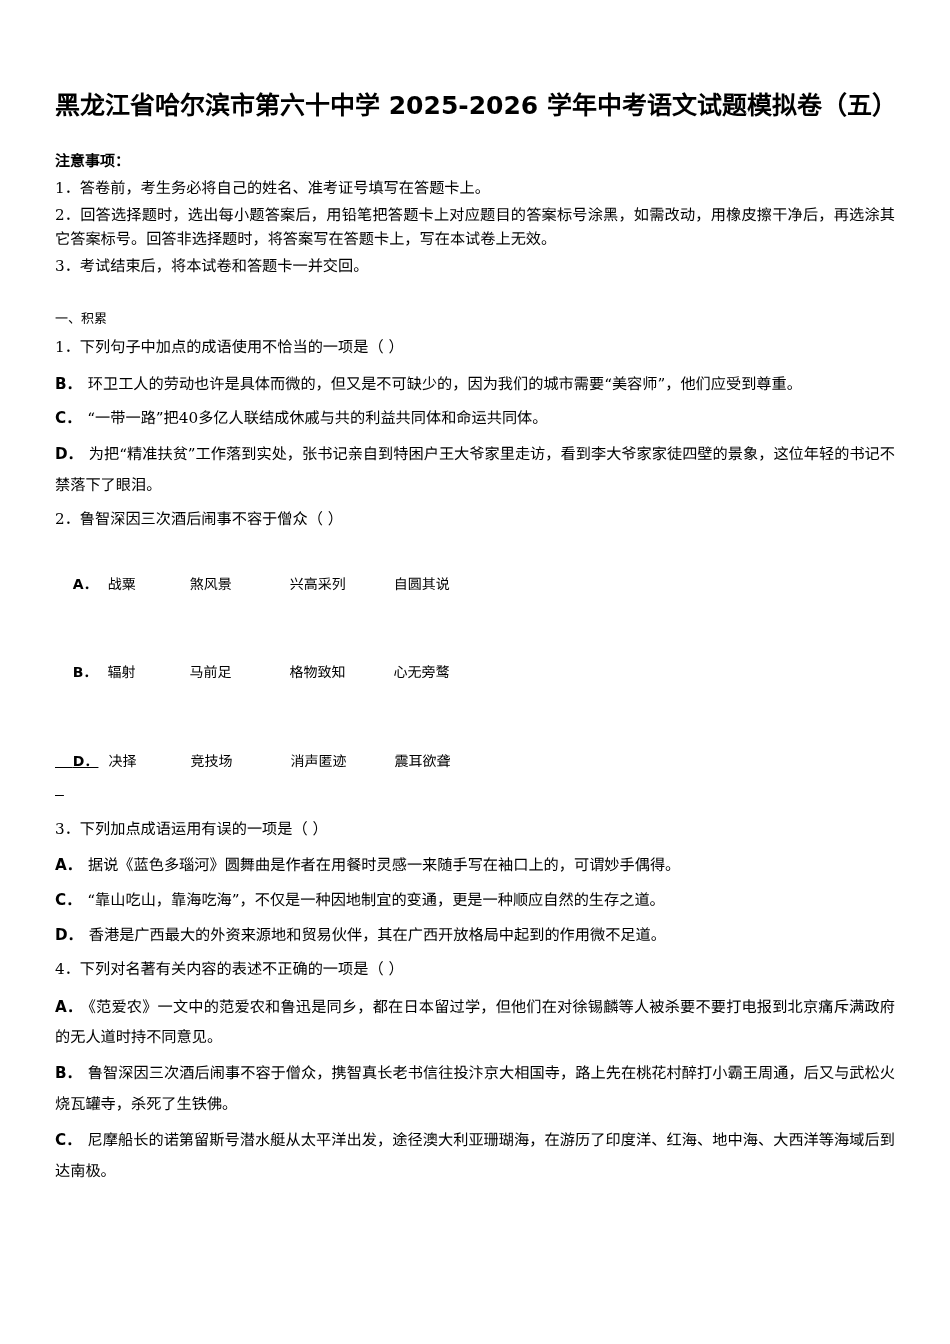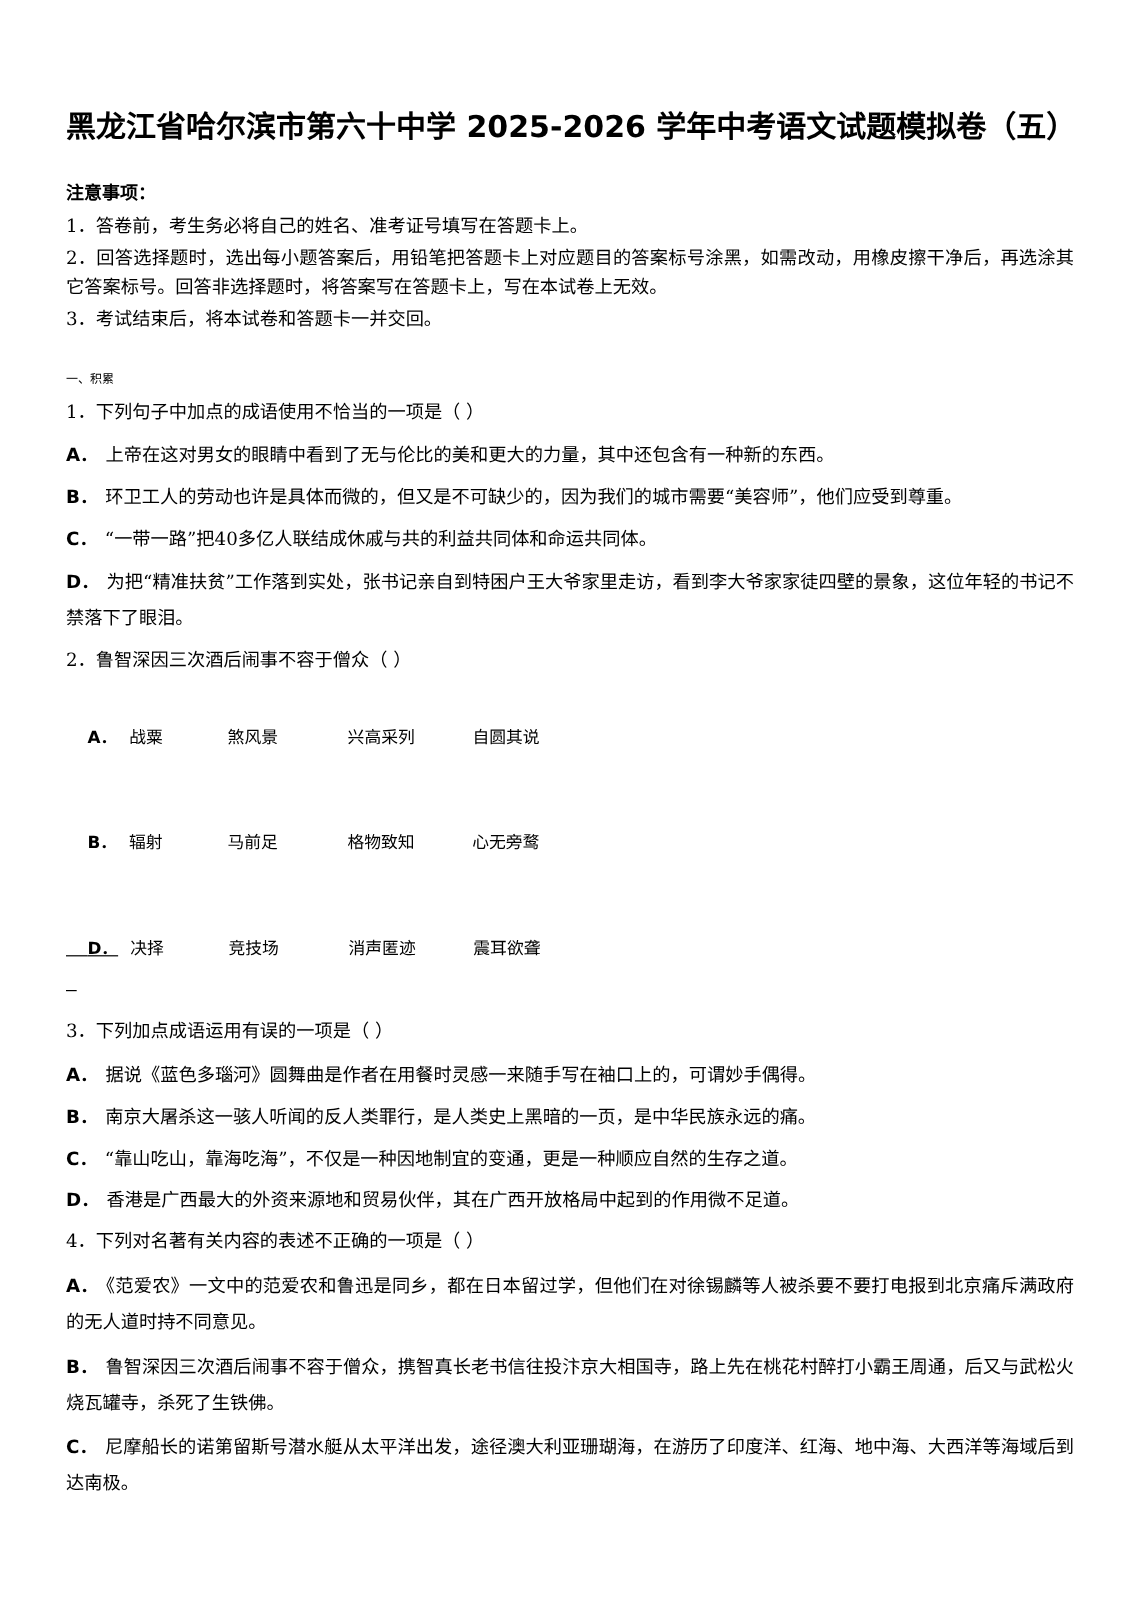--- a/index.html
+++ b/index.html
@@ -38,21 +38,21 @@
   .notice-list {
     font-size: 15.2px;
     line-height: 1.62;
     margin: 0 0 30px 0;
   }
   .notice-list p {
     margin: 0 0 2px 0;
     text-align: justify;
   }
   .section-heading {
-    font-size: 10px;
+    font-size: 13px;
     margin: 0 0 8px 0;
     line-height: 1.5;
   }
   .q-stem {
     font-size: 15.2px;
     line-height: 1.55;
     margin: 0 0 10px 0;
   }
   .q-stem .num {
     font-family: "DejaVu Serif", "Liberation Serif", serif;
@@ -105,23 +105,20 @@
     <p>2．回答选择题时，选出每小题答案后，用铅笔把答题卡上对应题目的答案标号涂黑，如需改动，用橡皮擦干净后，再选涂其它答案标号。回答非选择题时，将答案写在答题卡上，写在本试卷上无效。</p>
     <p>3．考试结束后，将本试卷和答题卡一并交回。</p>
   </div>
 
   <div class="section-heading">一、积累</div>
 
   <div class="q-stem">
     <span class="num">1．</span><span>下列句子中加点的成语使用不恰当的一项是（      ）</span>
   </div>
   <div class="opt">
-    <span class="lab">A．</span><span>上帝在这对男女的眼睛中看到了无与伦比的美和更大的力量，其中还包含有一种新的东西。</span>
-  </div>
-  <div class="opt">
     <span class="lab">B．</span><span>环卫工人的劳动也许是具体而微的，但又是不可缺少的，因为我们的城市需要“美容师”，他们应受到尊重。</span>
   </div>
   <div class="opt">
     <span class="lab">C．</span><span>“一带一路”把40多亿人联结成休戚与共的利益共同体和命运共同体。</span>
   </div>
   <div class="opt two-line gap-after-q">
     <span class="lab">D．</span><span>为把“精准扶贫”工作落到实处，张书记亲自到特困户王大爷家里走访，看到李大爷家家徒四壁的景象，这位年轻的书记不禁落下了眼泪。</span>
   </div>
 
   <div class="q-stem">
@@ -137,23 +134,20 @@
     <span class="lab">D．</span><span class="word-cell w1">决择</span><span class="word-cell w2">竞技场</span><span class="word-cell w3">消声匿迹</span><span class="word-cell">震耳欲聋</span>
   </div>
 
   <div class="q-stem">
     <span class="num">3．</span><span>下列加点成语运用有误的一项是（      ）</span>
   </div>
   <div class="opt">
     <span class="lab">A．</span><span>据说《蓝色多瑙河》圆舞曲是作者在用餐时灵感一来随手写在袖口上的，可谓妙手偶得。</span>
   </div>
   <div class="opt">
-    <span class="lab">B．</span><span>南京大屠杀这一骇人听闻的反人类罪行，是人类史上黑暗的一页，是中华民族永远的痛。</span>
-  </div>
-  <div class="opt">
     <span class="lab">C．</span><span>“靠山吃山，靠海吃海”，不仅是一种因地制宜的变通，更是一种顺应自然的生存之道。</span>
   </div>
   <div class="opt gap-after-q">
     <span class="lab">D．</span><span>香港是广西最大的外资来源地和贸易伙伴，其在广西开放格局中起到的作用微不足道。</span>
   </div>
 
   <div class="q-stem">
     <span class="num">4．</span><span>下列对名著有关内容的表述不正确的一项是（      ）</span>
   </div>
   <div class="opt two-line">

